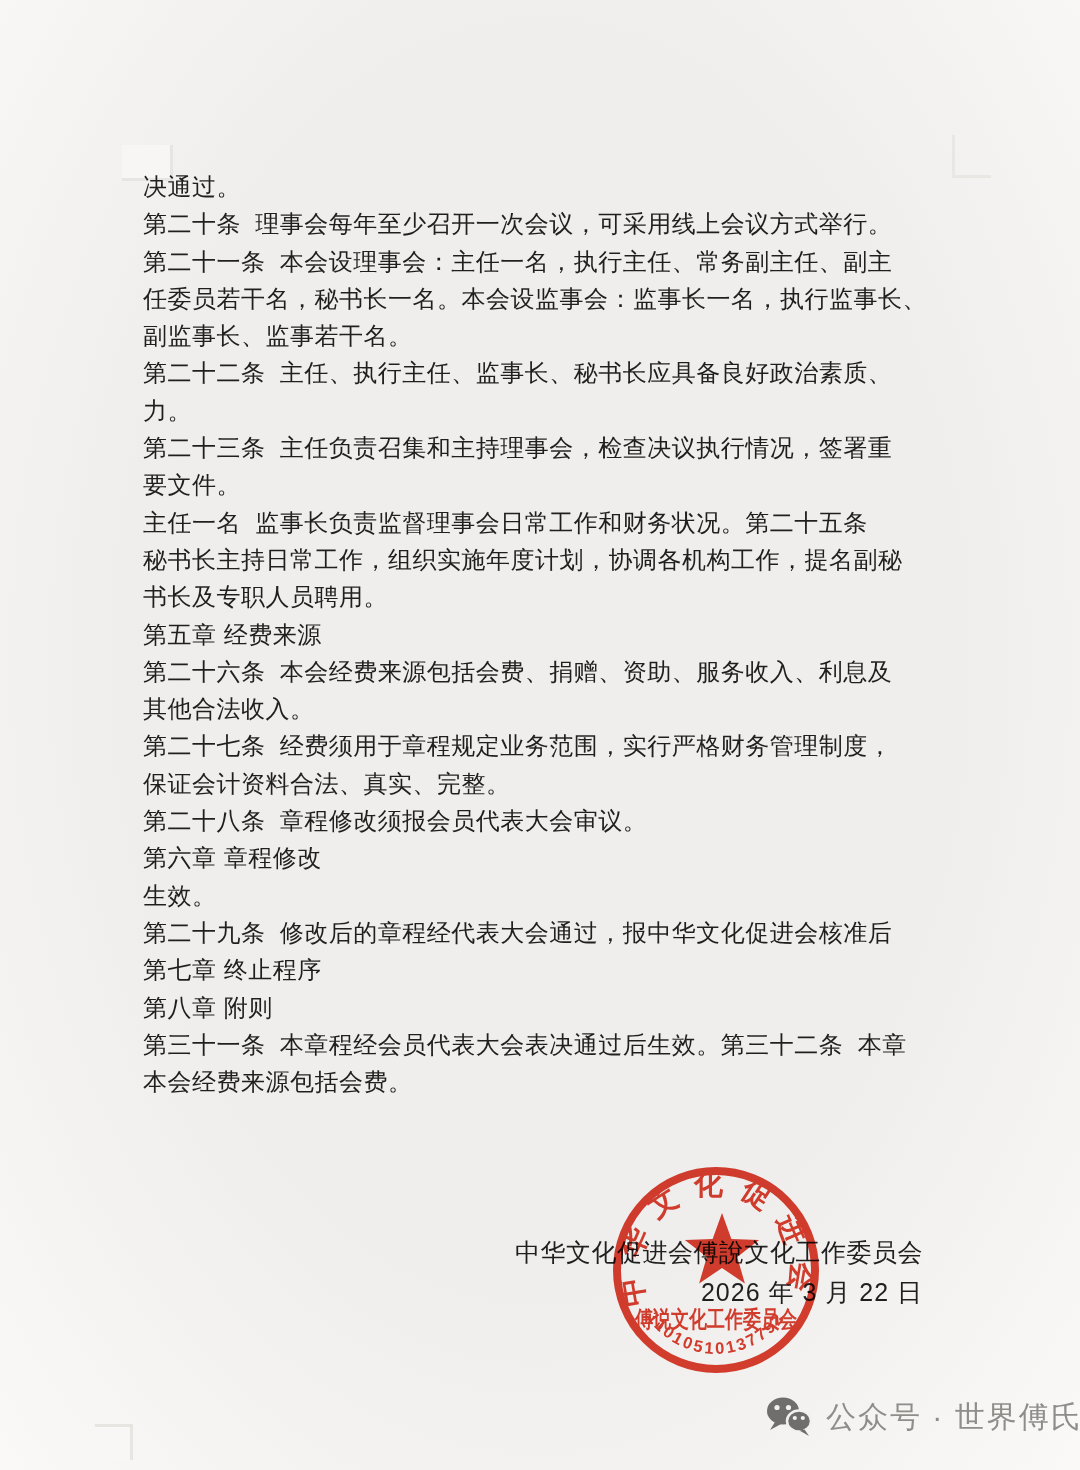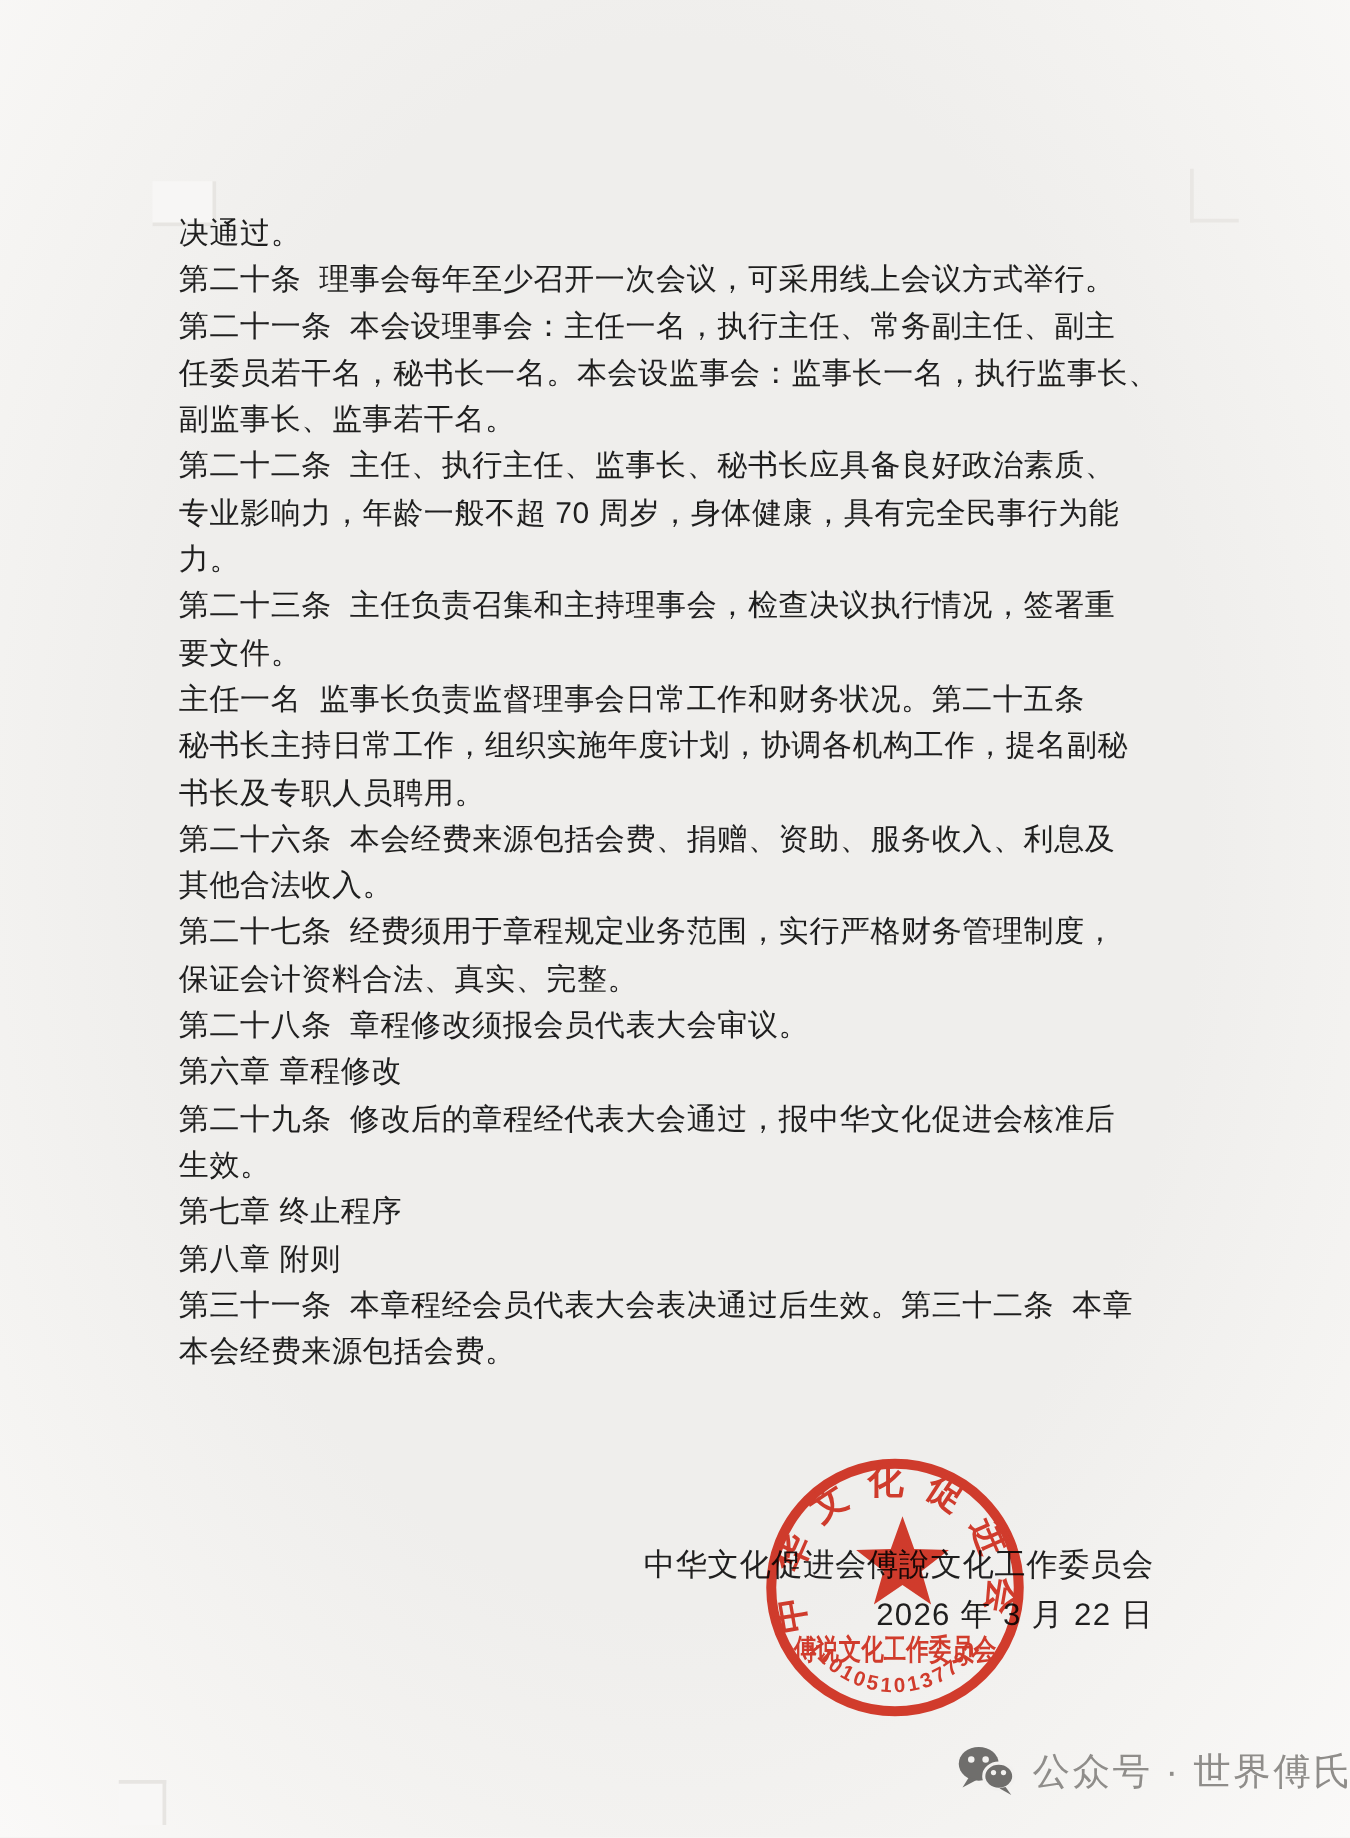--- a/index.html
+++ b/index.html
@@ -75,35 +75,35 @@
   <div class="corner tr"></div>
   <div class="corner bl"></div>
 
   <div class="doc-text">
       <div class="line">决通过。</div>
       <div class="line">第二十条  理事会每年至少召开一次会议，可采用线上会议方式举行。</div>
       <div class="line">第二十一条  本会设理事会：主任一名，执行主任、常务副主任、副主</div>
       <div class="line">任委员若干名，秘书长一名。本会设监事会：监事长一名，执行监事长、</div>
       <div class="line">副监事长、监事若干名。</div>
       <div class="line">第二十二条  主任、执行主任、监事长、秘书长应具备良好政治素质、</div>
-      <div class="line">专业影响力，年龄一般不超 70 周岁，身体健康，具有完全民事行为能</div>
       <div class="line">力。</div>
       <div class="line">第二十三条  主任负责召集和主持理事会，检查决议执行情况，签署重</div>
       <div class="line">要文件。</div>
       <div class="line">主任一名  监事长负责监督理事会日常工作和财务状况。第二十五条</div>
       <div class="line">秘书长主持日常工作，组织实施年度计划，协调各机构工作，提名副秘</div>
       <div class="line">书长及专职人员聘用。</div>
+      <div class="line">第五章 经费来源</div>
       <div class="line">第二十六条  本会经费来源包括会费、捐赠、资助、服务收入、利息及</div>
       <div class="line">其他合法收入。</div>
       <div class="line">第二十七条  经费须用于章程规定业务范围，实行严格财务管理制度，</div>
       <div class="line">保证会计资料合法、真实、完整。</div>
       <div class="line">第二十八条  章程修改须报会员代表大会审议。</div>
       <div class="line">第六章 章程修改</div>
+      <div class="line">生效。</div>
       <div class="line">第二十九条  修改后的章程经代表大会通过，报中华文化促进会核准后</div>
-      <div class="line">生效。</div>
       <div class="line">第七章 终止程序</div>
       <div class="line">第八章 附则</div>
       <div class="line">第三十一条  本章程经会员代表大会表决通过后生效。第三十二条  本章</div>
       <div class="line">本会经费来源包括会费。</div>
     </div>
 
   <div class="signature">
     <div class="sig-org">中华文化促进会傅說文化工作委员会</div>
     <div class="sig-date">2026 年 3 月 22 日</div>
   </div>

